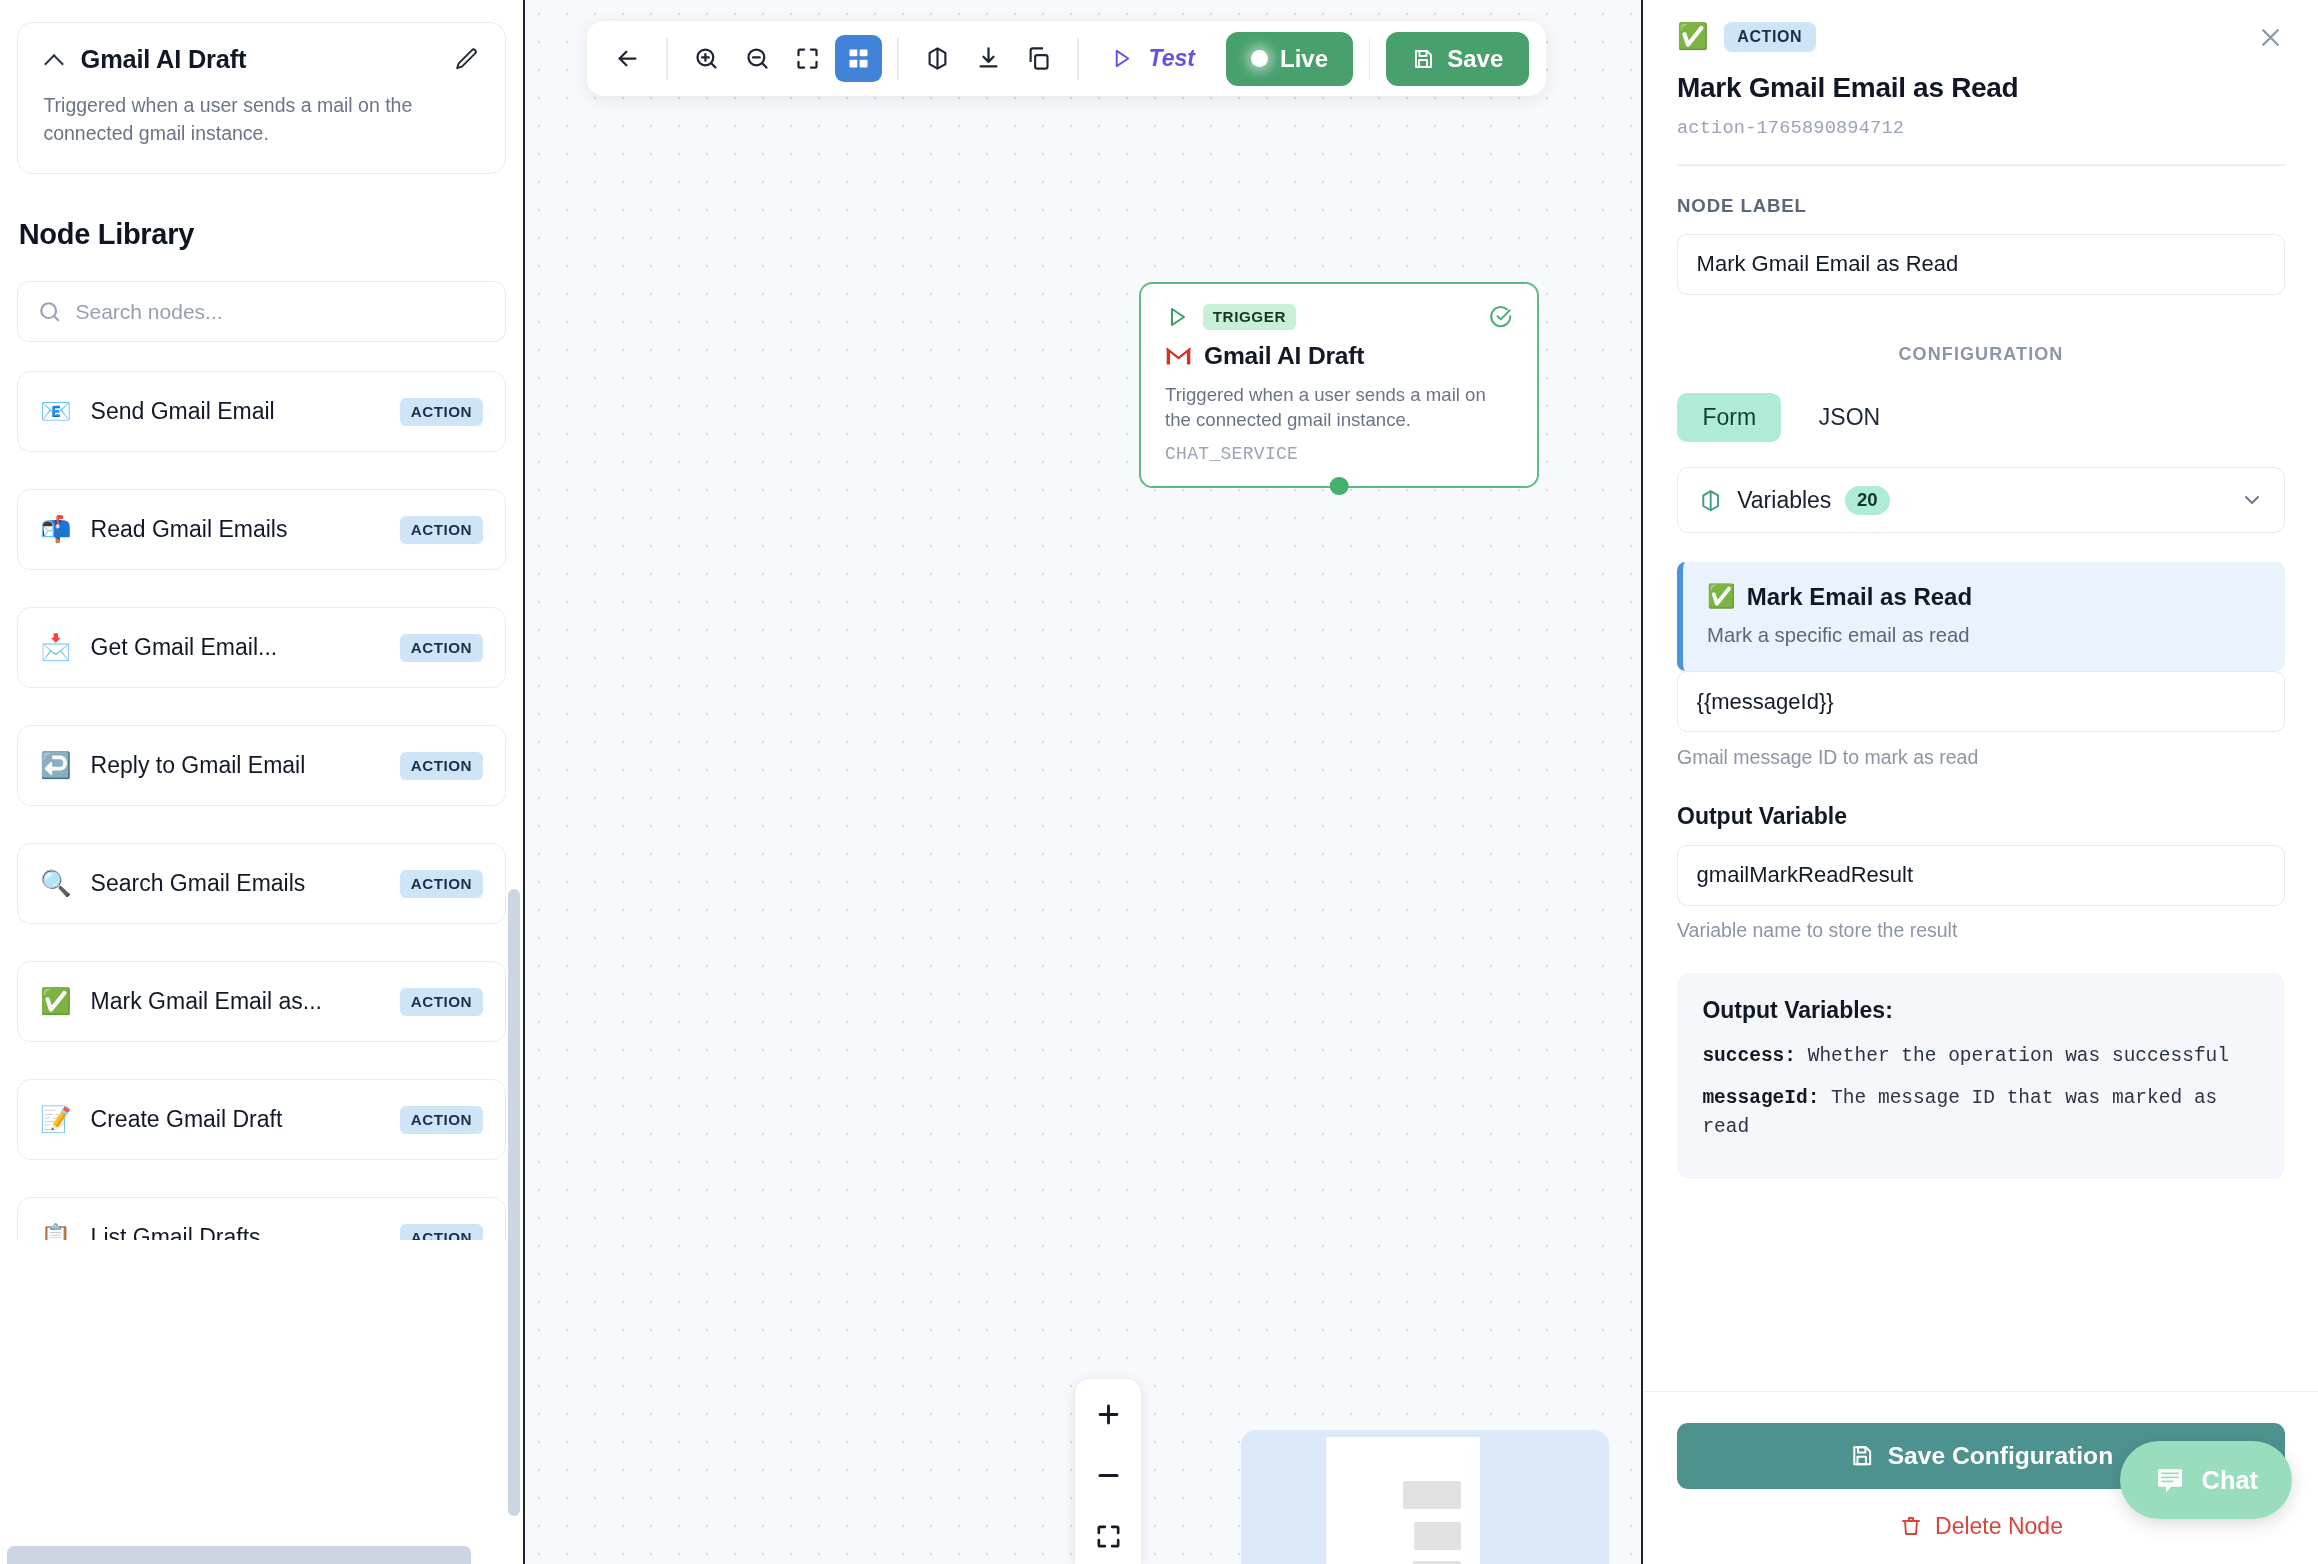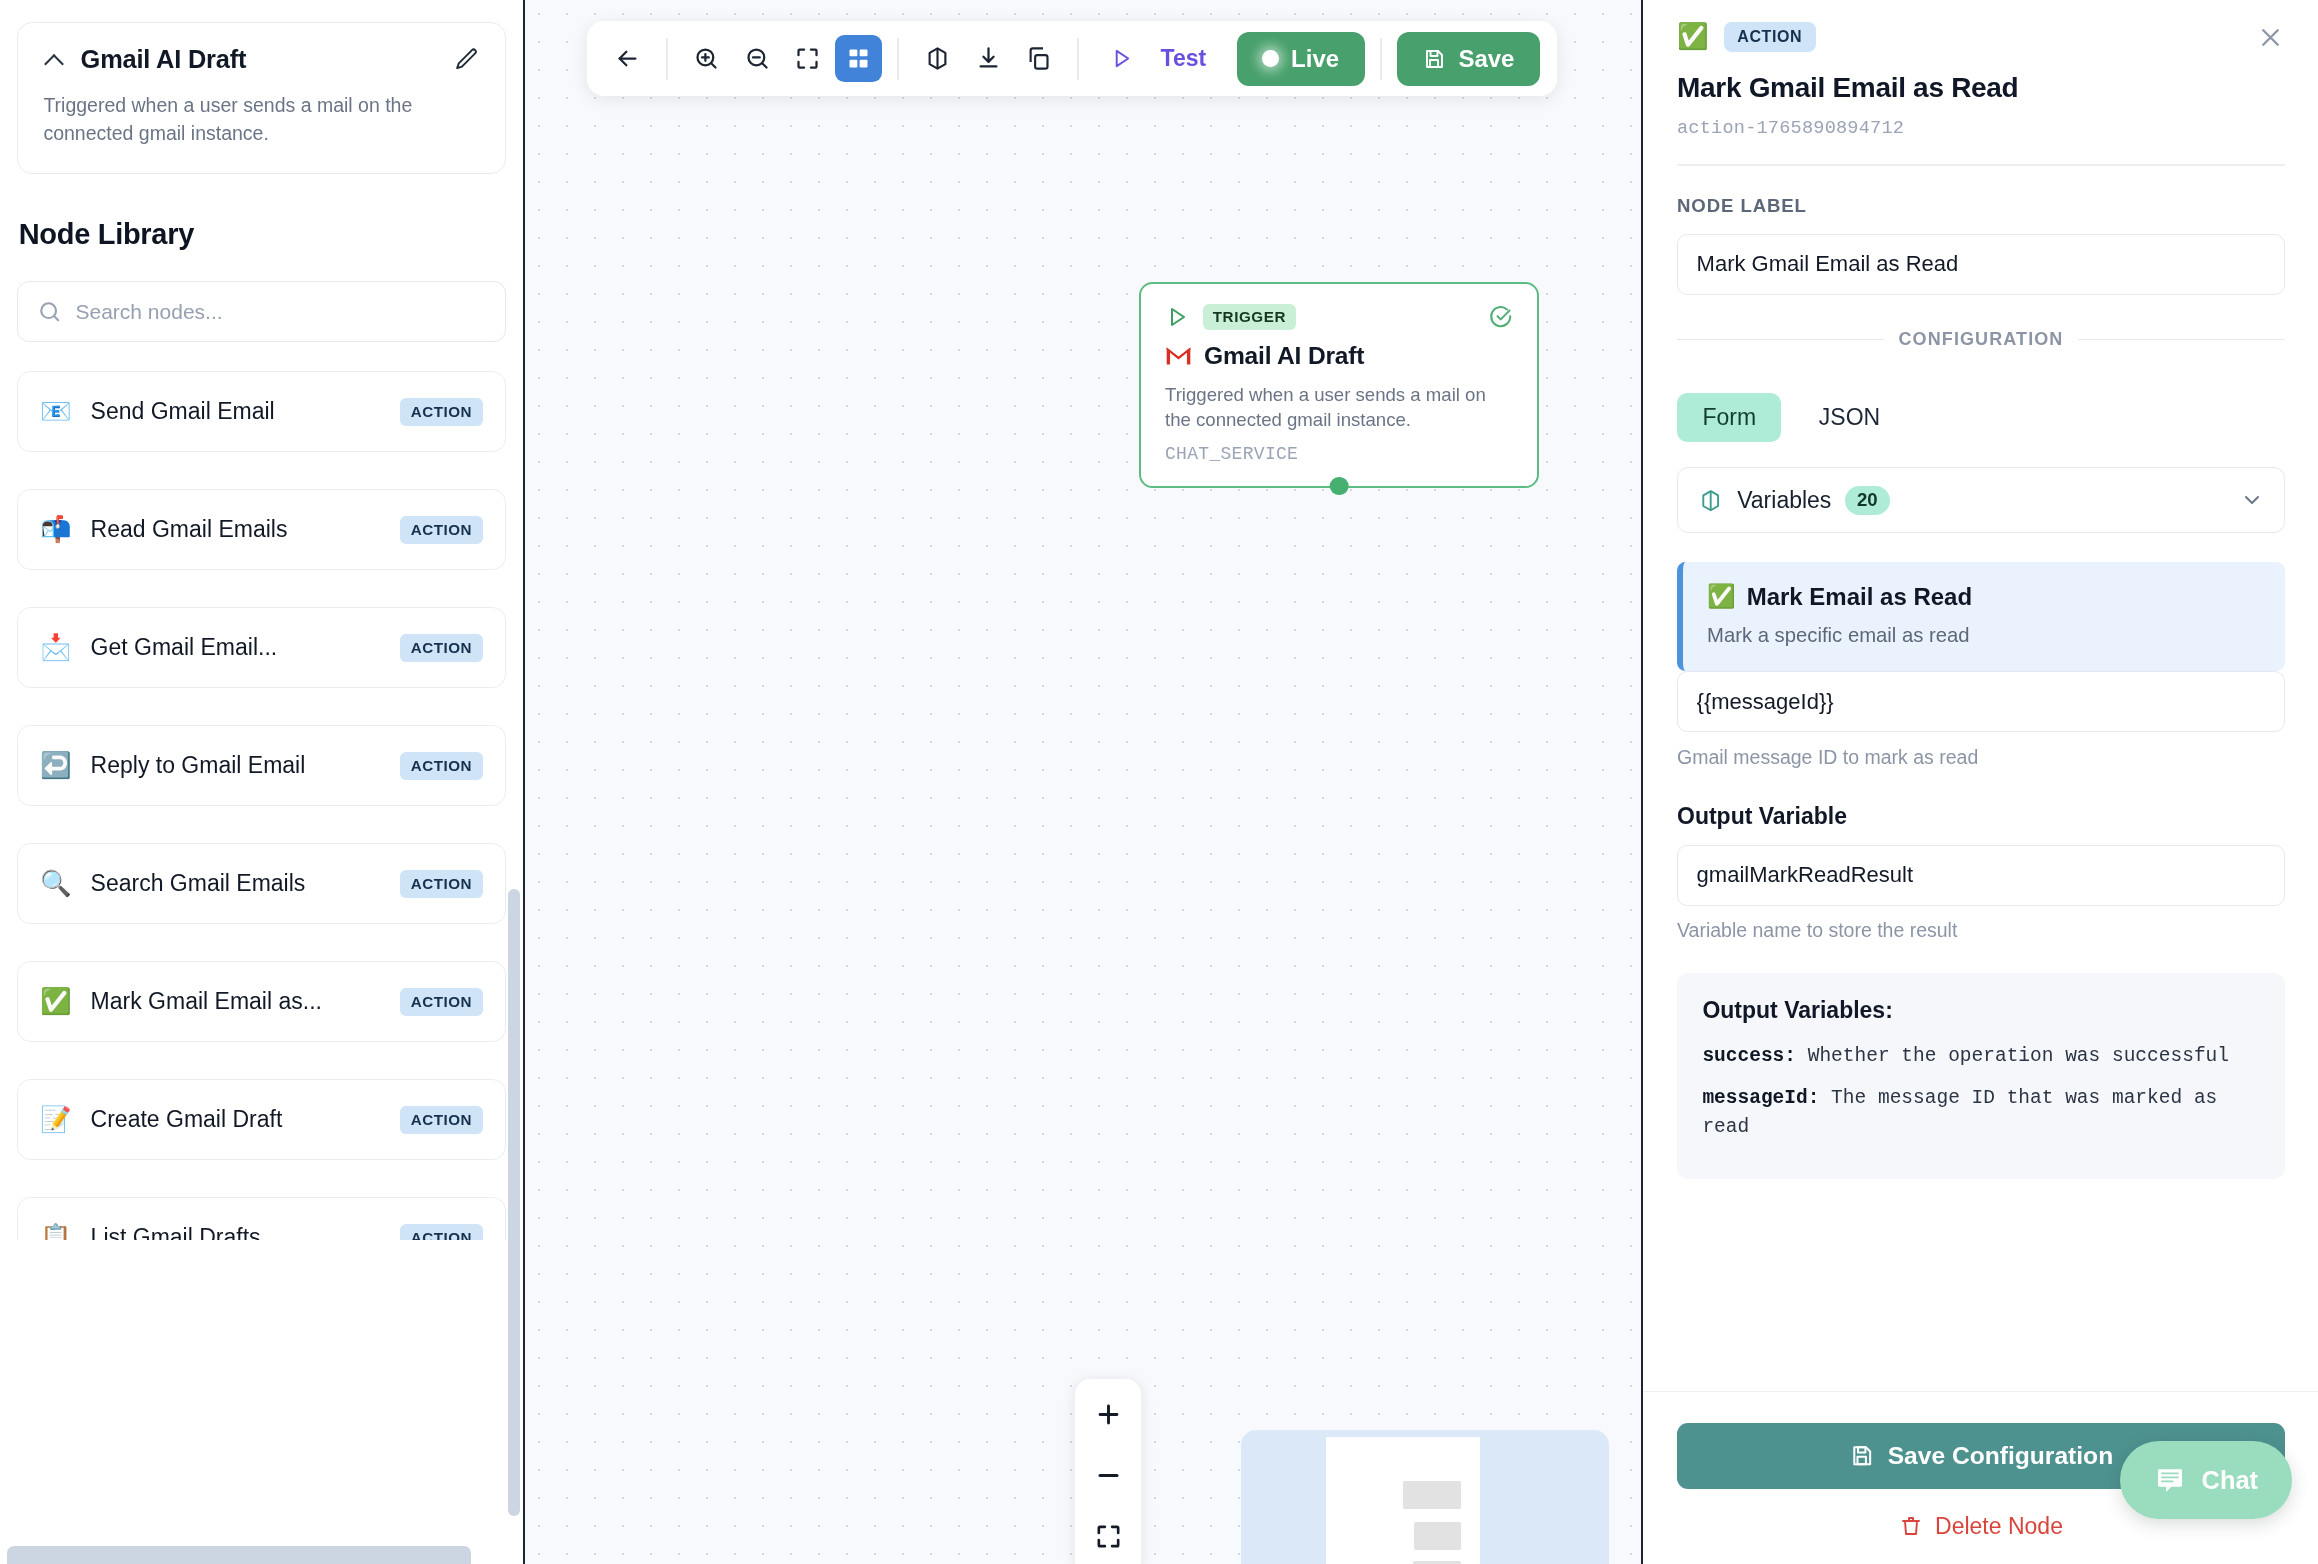--- a/index.html
+++ b/index.html
@@ -108,23 +108,23 @@
   .tb-btn{
     width:47px; height:47px; border-radius:9.3px;
     display:flex; align-items:center; justify-content:center;
     cursor:pointer; background:transparent; border:0;
   }
   .tb-btn svg{ width:27px; height:27px; display:block;}
   .tb-btn.active{ background:#4083d8; }
   .tb-btn.active svg{ color:#fff;}
   .tb-sep{ width:1.7px; height:42px; background:#e8ecf2; margin:0 12px;}
   .tb-test{
-    display:flex; align-items:center; gap:28px;
+    display:flex; align-items:center; gap:16px;
     padding:0 15.2px; height:47px; cursor:pointer;
-    color:#6b4fe0; font-size:23px; font-weight:700;
+    color:#6b4fe0; font-size:23px; font-weight:700;font-style:italic;
   }
   .tb-test svg{width:23px;height:23px;}
   .pill{
     display:flex; align-items:center; justify-content:center; gap:12px;
     height:54px; border-radius:12px; padding:0 25.4px;
     color:#fff; font-size:24px; font-weight:700; cursor:pointer;
     background:#48a06c; border:0; font-family:inherit;
   }
   .live-dot{ width:17px;height:17px;border-radius:50%;background:#fff; box-shadow:0 0 12px 4.2px rgba(255,255,255,.55);}
   .pill svg{width:24px;height:24px;}
@@ -208,21 +208,21 @@
   .panel-body{ flex:1; overflow:hidden; padding:0 34px; }
   .lbl-cap{
     font-size:18.6px; font-weight:700; letter-spacing:0.9px;
     color:#5c6779; margin:29px 0 17px 0;
   }
   .txtfield{
     width:100%; height:61px; border:1.7px solid #e4e9ef; border-radius:10.2px;
     padding:0 18.6px; font-size:22px; color:#131a27;
     font-family:inherit; outline:none; background:#fff;
   }
-  .cfg-sep{ display:flex; align-items:center; gap:15px; margin:34px 0 43px 0;}
+  .cfg-sep{ display:flex; align-items:center; gap:15px; margin:34px 0 13px 0;flex-direction:column;}
   .cfg-sep .ln{ flex:1; height:1.7px; background:#e6eaf0;}
   .cfg-sep .tx{ font-size:18px; font-weight:700; letter-spacing:1.1px; color:#8c95a6;}
   .tabs{ display:flex; align-items:center; gap:12px; margin-bottom:25.4px;}
   .tab{
     font-size:23px; padding:11px 25.4px; border-radius:10.2px; cursor:pointer;
     color:#1d2736; border:0; background:transparent; font-family:inherit;
   }
   .tab.on{ background:#aeecd8; color:#123d31; font-weight:400;}
   .vars{
     height:66px; border:1.7px solid #e4e9ef; border-radius:11px;

